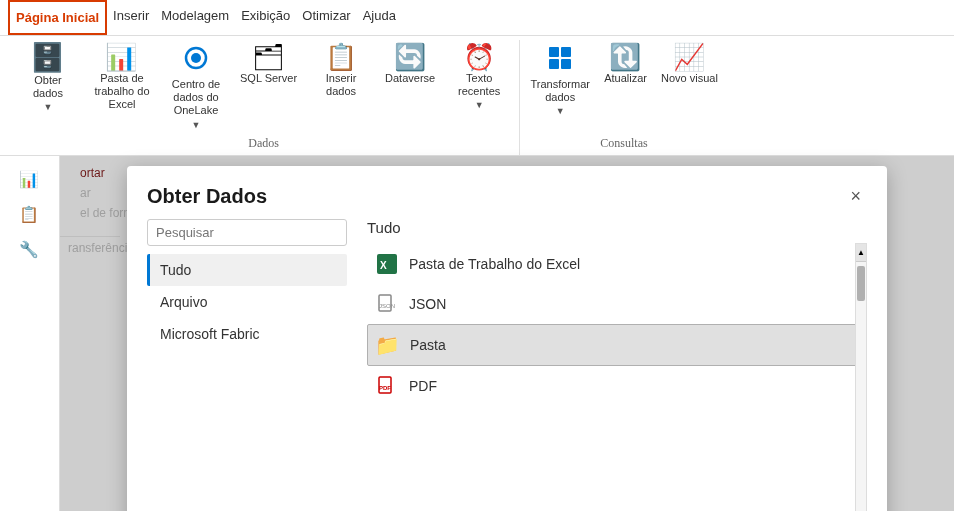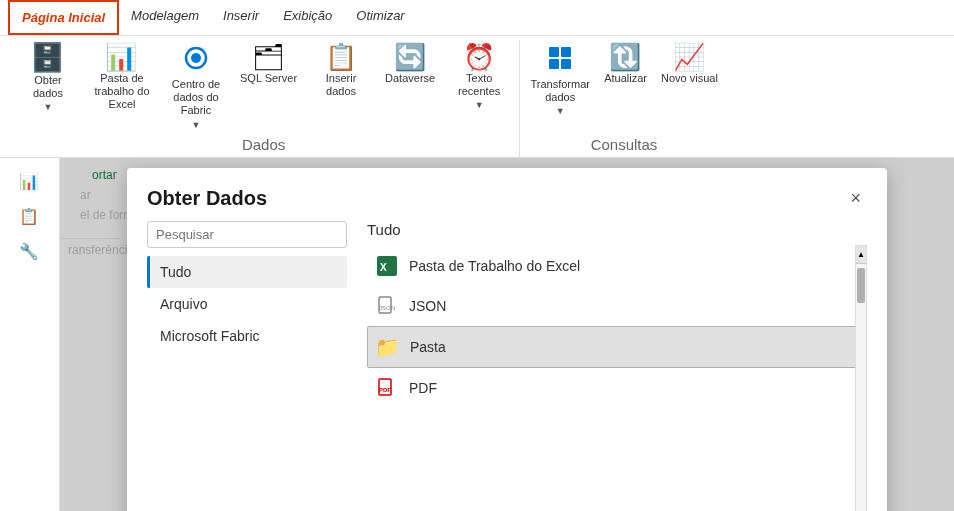--- a/index.html
+++ b/index.html
@@ -1,28 +1,28 @@
 <!DOCTYPE html>
 <html><head>
   <meta charset="utf-8">
   <style>
     * { box-sizing: border-box; margin: 0; padding: 0; }
     body { font-family: 'Segoe UI', Arial, sans-serif; font-size: 13px; background: #f0f0f0; overflow: hidden; width: 954px; height: 511px; }
 
     
     .ribbon { background: #fff; border-bottom: 1px solid #ddd; }
     .ribbon-tabs { display: flex; align-items: stretch; padding: 0 8px; border-bottom: 1px solid #ddd; }
-    .ribbon-tab { padding: 8px 12px; cursor: pointer; font-size: 13px; color: #333; border: none; background: none; font-style: italic; }
+    .ribbon-tab { padding: 8px 6px; cursor: pointer; font-size: 13px; color: #333; border: none; background: none; }
     .ribbon-tab.active { color: #d83b01; border: 2px solid #d83b01; margin: 0; font-weight: 600; }
 
     .ribbon-content { display: flex; align-items: stretch; padding: 4px 8px 0 8px; min-height: 80px; }
     .ribbon-group { display: flex; flex-direction: column; align-items: center; padding: 0 4px; border-right: 1px solid #e0e0e0; }
     .ribbon-group:last-child { border-right: none; }
     .ribbon-group-items { display: flex; align-items: flex-start; gap: 2px; flex: 1; }
-    .ribbon-group-label { font-size: 15px; color: #666; padding: 2px 0 4px 0; text-align: left; }
+    .ribbon-group-label { font-size: 12px; color: #666; padding: 2px 0 4px 0; text-align: left; font-family: Liberation Serif, serif; }
 
     .ribbon-btn { display: flex; flex-direction: column; align-items: center; justify-content: flex-start; padding: 4px 6px; cursor: pointer; border-radius: 3px; border: none; background: none; min-width: 48px; gap: 2px; }
     .ribbon-btn .btn-icon { font-size: 28px; line-height: 1; }
     .ribbon-btn .btn-label { font-size: 11px; color: #333; text-align: center; line-height: 1.2; max-width: 60px; word-wrap: break-word; }
 
     
     .app-body { display: flex; height: calc(511px - 122px); }
     .sidebar { width: 60px; background: #fff; border-right: 1px solid #ddd; display: flex; flex-direction: column; align-items: center; padding: 8px 0; gap: 4px; font-size: 10px; color: #555; }
     .sidebar-item { display: flex; flex-direction: column; align-items: center; padding: 6px 4px; cursor: pointer; width: 54px; border-radius: 3px; }
 
@@ -60,24 +60,25 @@
     .dropdown-arrow { font-size: 9px; color: #555; }
 
     .items-list::-webkit-scrollbar { display: none; }
   </style>
 </head>
 <body>
 
 <div class="ribbon">
   <div class="ribbon-tabs">
     <div class="ribbon-tab active">Página Inicial</div>
+    <div class="ribbon-tab">Inserir</div>
     <div class="ribbon-tab">Modelagem</div>
-    <div class="ribbon-tab">Inserir</div>
     <div class="ribbon-tab">Exibição</div>
     <div class="ribbon-tab">Otimizar</div>
+    <div class="ribbon-tab">Ajuda</div>
   </div>
   <div class="ribbon-content">
 
     <div class="ribbon-group">
       <div class="ribbon-group-items">
         <button class="ribbon-btn">
           <span class="btn-icon icon-database">🗄️</span>
           <span class="btn-label">Obter dados</span>
           <span class="dropdown-arrow">▼</span>
         </button>
@@ -85,21 +86,21 @@
           <span class="btn-icon" style="font-size:26px; color:#217346;">📊</span>
           <span class="btn-label">Pasta de trabalho do Excel</span>
         </button>
         <button class="ribbon-btn">
           <span class="btn-icon" style="font-size:26px;">
             <svg width="28" height="28" viewBox="0 0 28 28">
                 <circle cx="14" cy="14" r="10" fill="none" stroke="#0078d4" stroke-width="2.5"></circle>
                 <circle cx="14" cy="14" r="5" fill="#0078d4"></circle>
               </svg>
           </span>
-          <span class="btn-label">Centro de dados do Fabric</span>
+          <span class="btn-label">Centro de dados do OneLake</span>
           <span class="dropdown-arrow">▼</span>
         </button>
         <button class="ribbon-btn">
           <span class="btn-icon" style="font-size:26px;">🗂</span>
           <span class="btn-label">SQL Server</span>
         </button>
         <button class="ribbon-btn">
           <span class="btn-icon" style="font-size:26px;">📋</span>
           <span class="btn-label">Inserir dados</span>
         </button>
@@ -153,21 +154,21 @@
     <div class="sidebar-item">
       <span style="font-size:16px;">📋</span>
     </div>
     <div class="sidebar-item">
       <span style="font-size:16px;">🔧</span>
     </div>
   </div>
 
   <div class="main-area">
 
-    <div style="position:absolute; top:10px; left:32px; color:#15803d; font-size:12px;">ortar</div>
+    <div style="position:absolute; top:10px; left:20px; color:#7f1d1d; font-size:12px;">ortar</div>
     <div style="position:absolute; top:30px; left:20px; color:#bbb; font-size:12px;">ar</div>
     <div style="position:absolute; top:50px; left:20px; color:#bbb; font-size:12px;">el de formatação</div>
     <div style="position:absolute; top:80px; left:0px; color:#bbb; font-size:12px; border-top:1px solid #e0e0e0; width:60px; padding:4px 8px;">ransferência</div>
 
     <div class="dialog-overlay">
       <div class="dialog">
         <div class="dialog-header">
           <span class="dialog-title">Obter Dados</span>
           <button class="dialog-close">×</button>
         </div>

